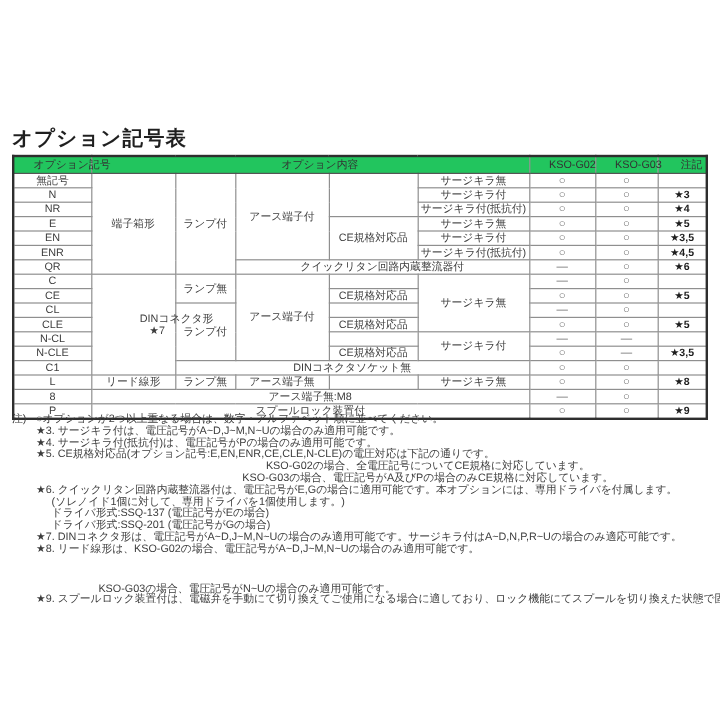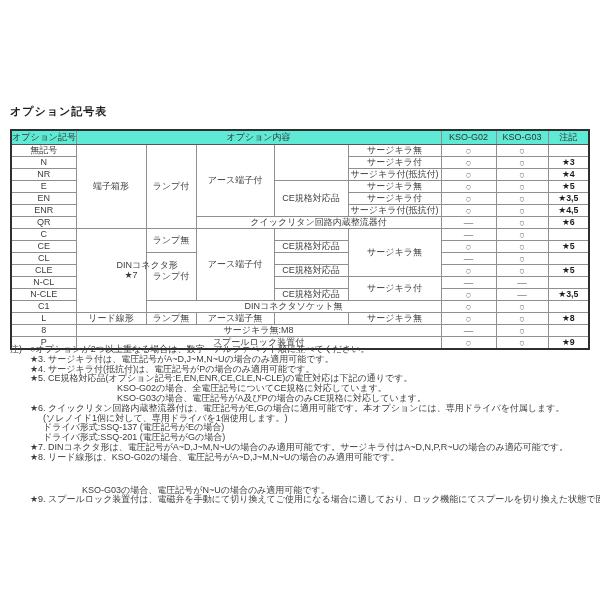--- a/index.html
+++ b/index.html
@@ -1,56 +1,57 @@
 <!DOCTYPE html>
 <html><head>
 <meta charset="utf-8">
 <style>
   html,body{margin:0;padding:0;}
   body{width:600px;height:600px;background:#ffffff;font-family:"Liberation Sans","DejaVu Sans",sans-serif;}
   .sheet{position:relative;width:600px;height:600px;background:#ffffff;overflow:hidden;}
 
   .doc-title{
     position:absolute;left:10px;top:104px;margin:0;
-    font-size:11px;font-weight:bold;color:#1f1f1f;letter-spacing:1px;
+    font-size:17px;font-weight:bold;color:#1f1f1f;letter-spacing:1px;
   }
 
   table.opt-table{
     position:absolute;left:10px;top:129px;
     width:578px;table-layout:fixed;border-collapse:collapse;
     font-size:9px;color:#3c3c3c;
     border:2px solid #2e2e2e;
   }
   .opt-table th,.opt-table td{
     border:1px solid #8f8f8f;
     padding:0;height:11px;line-height:1.05;
     text-align:center;vertical-align:middle;
     white-space:nowrap;overflow:visible;
   }
   .opt-table thead th{
-    background:#5eead4;height:13px;font-weight:normal;color:#333;
+    background:#22c55e;height:13px;font-weight:normal;color:#333;
     border-bottom:1px solid #555;
+    padding-left:16px;
   }
   .sym-cell{color:#3c3c3c;}
   .mark-cell{font-size:9.5px;color:#6a6a6a;}
   .note-cell{font-weight:bold;color:#1d1d1d;font-size:8.8px;}
   .two-line div{line-height:1.1;margin-left:40px;}
   .empty-cell{background:#ffffff;}
 
   .notes{
     position:absolute;left:10px;top:345px;width:586px;
     font-size:9px;line-height:9.8px;color:#3c3c3c;
   }
   .nl{white-space:nowrap;}
   .nl-base{padding-left:20px;}
   .nl-first{position:relative;padding-left:20px;}
   .nl-first .nprefix{position:absolute;left:0;top:0;}
   .nl-ind1{padding-left:33px;}
   .nl-ind2{padding-left:72px;margin-top:23px;}
-  .nl-ind3{padding-left:107px;}
+  .nl-ind3{padding-left:107px;text-align:center;}
 </style>
 </head>
 <body>
 
 <div class="sheet">
 
   <h1 class="doc-title">オプション記号表</h1>
 
   <table class="opt-table">
     <colgroup>
@@ -192,21 +193,21 @@
         <td>ランプ無</td>
         <td>アース端子無</td>
         <td class="empty-cell"></td>
         <td>サージキラ無</td>
         <td class="mark-cell">○</td>
         <td class="mark-cell">○</td>
         <td class="note-cell">★8</td>
       </tr>
       <tr>
         <td class="sym-cell">8</td>
-        <td colspan="5">サージキラ無:M8</td>
+        <td colspan="5">アース端子無:M8</td>
         <td class="mark-cell">―</td>
         <td class="mark-cell">○</td>
         <td class="note-cell"></td>
       </tr>
       <tr>
         <td class="sym-cell">P</td>
         <td colspan="5">スプールロック装置付</td>
         <td class="mark-cell">○</td>
         <td class="mark-cell">○</td>
         <td class="note-cell">★9</td>

